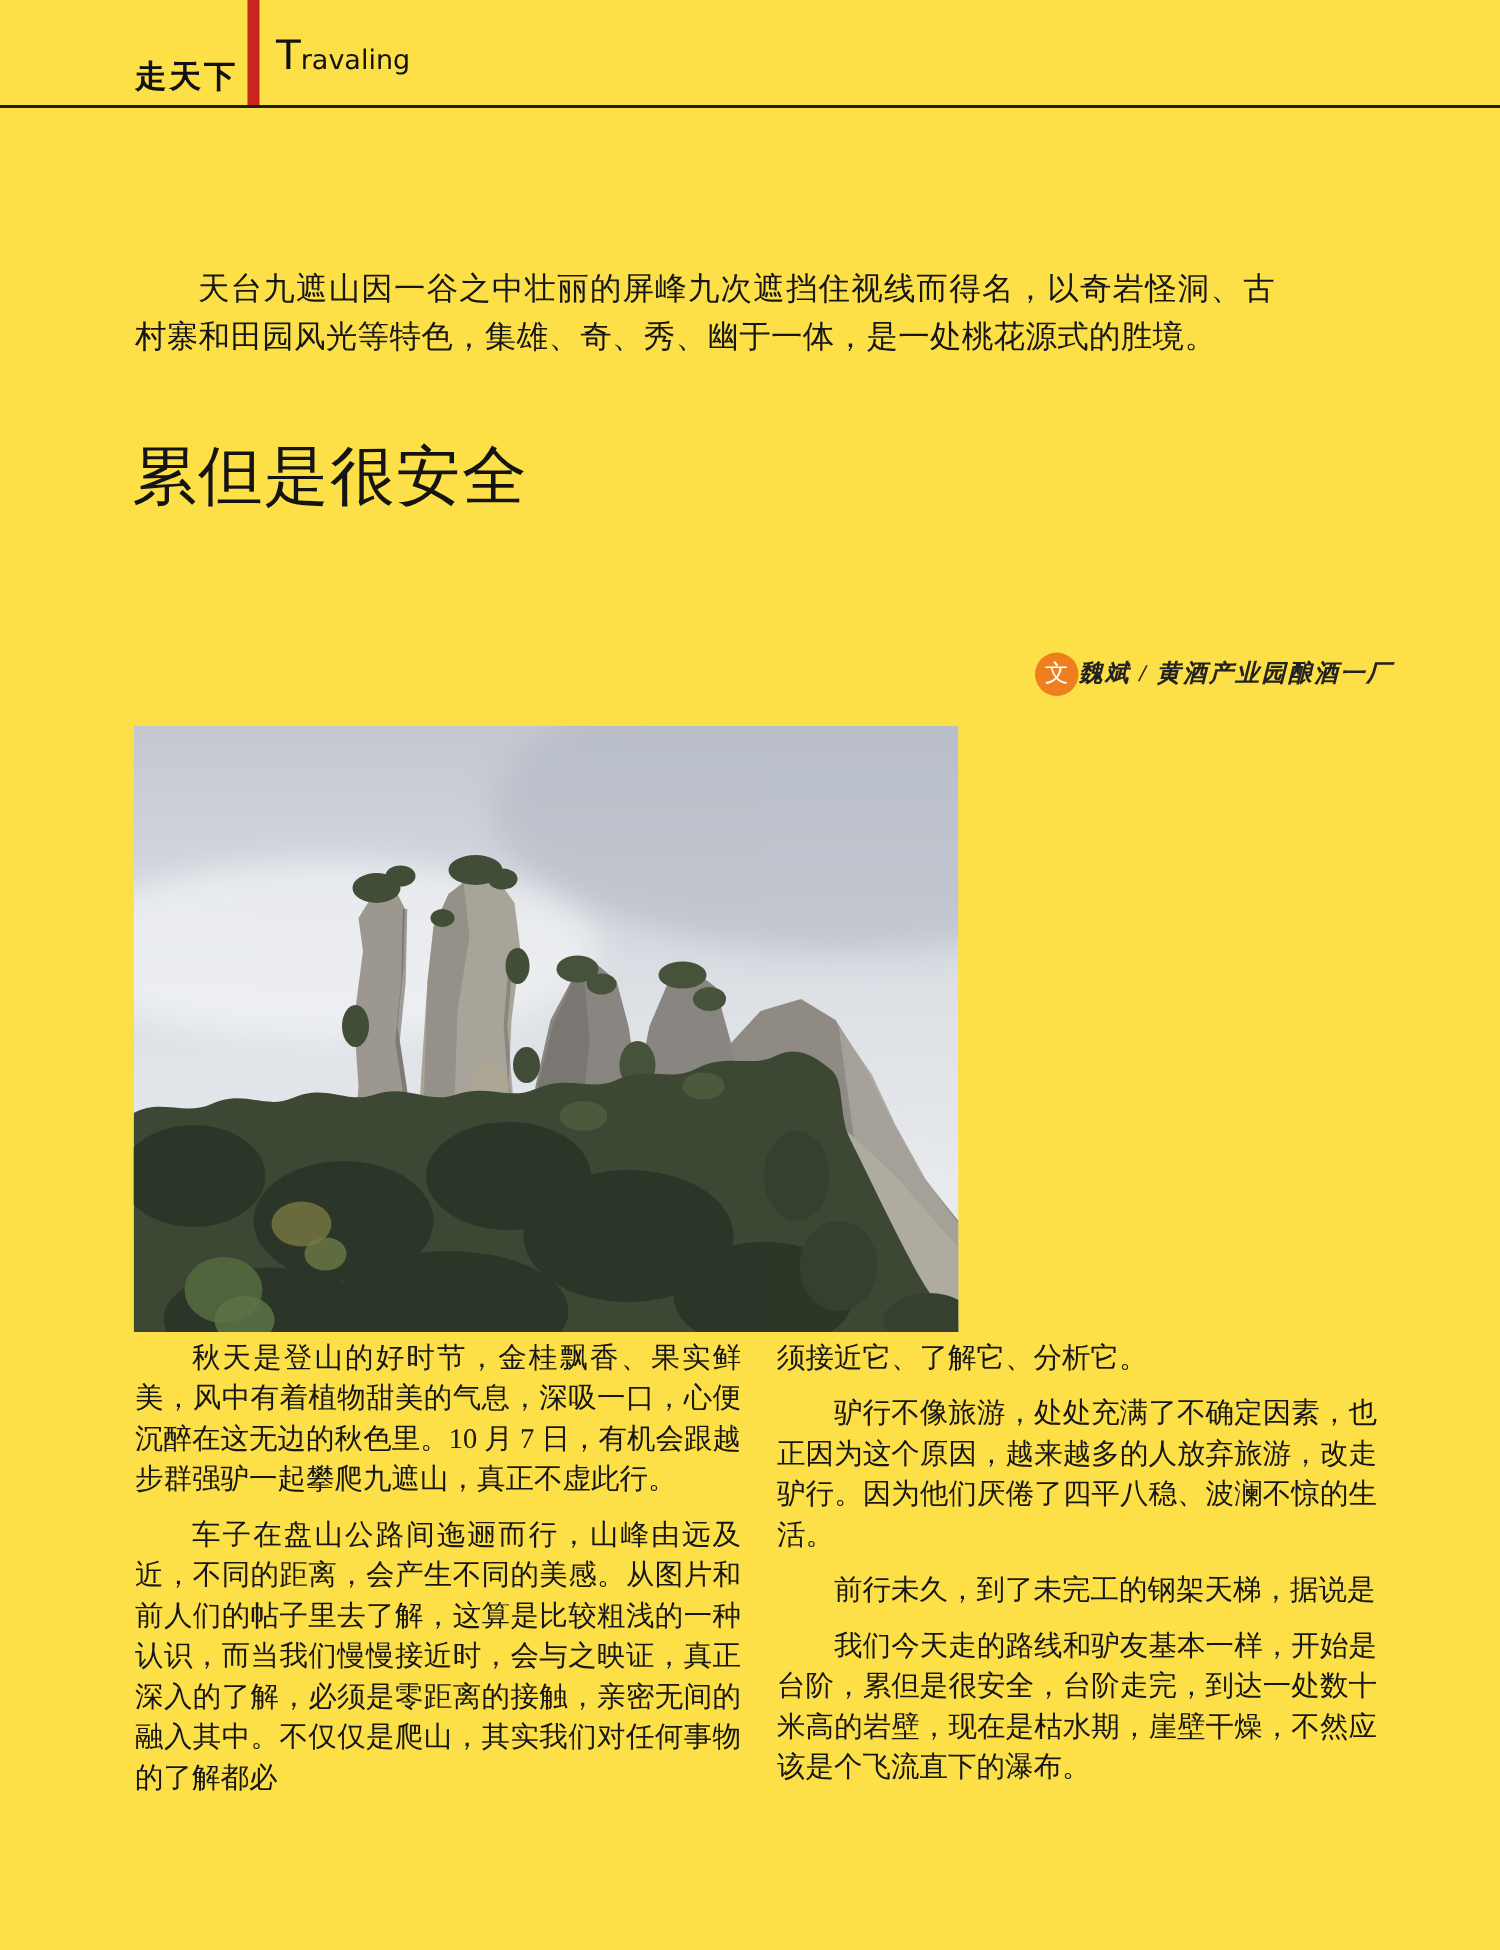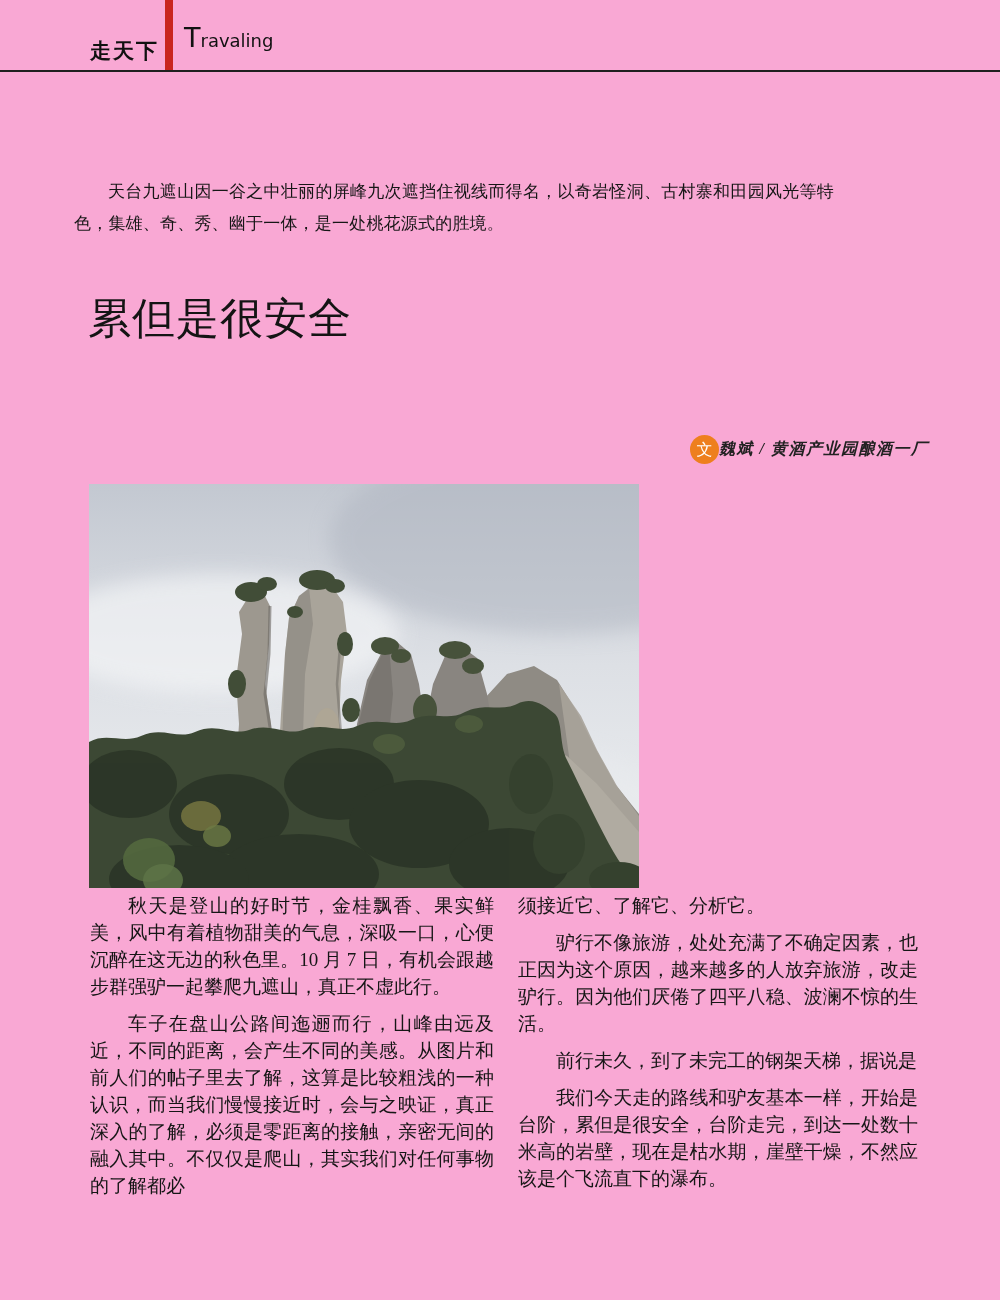--- a/index.html
+++ b/index.html
@@ -3,35 +3,35 @@
 <meta charset="utf-8">
 <style>
   :root{
     --accent-red:#c9251f;
     --byline-orange:#ee7f1e;
     --ink:#1c1c1c;
   }
   *{box-sizing:border-box;margin:0;padding:0;}
   html,body{background:#ffffff;}
   body{font-family:"Liberation Serif","DejaVu Serif",serif;color:var(--ink);}
-  .page{position:relative;width:1000px;height:1300px;background:#f9a8d4;overflow:hidden;}
+  .page{position:relative;width:1000px;height:1300px;background:#fde047;overflow:hidden;}
 
   
   .masthead{position:absolute;left:90px;top:0;height:70px;display:flex;align-items:flex-end;}
   .section-cn{font-family:"DejaVu Sans","Liberation Sans",sans-serif;font-weight:bold;
     font-size:21px;letter-spacing:2px;line-height:1;padding-bottom:8px;color:#111;}
   .red-bar{width:8px;height:70px;background:var(--accent-red);margin:0 11px 0 6px;}
   .section-en{font-family:"DejaVu Sans","Liberation Sans",sans-serif;font-weight:400;
     color:#111;padding-bottom:20px;line-height:1;font-size:18px;}
   .section-en .cap{font-size:27px;line-height:0.75;}
   .header-rule{position:absolute;left:0;top:70px;width:1000px;height:2px;background:#1f1f1f;}
 
   
-  .intro{position:absolute;left:74px;top:176px;width:760px;
-    font-size:17px;line-height:32px;letter-spacing:0.2px;
+  .intro{position:absolute;left:90px;top:176px;width:760px;
+    font-size:21px;line-height:32px;letter-spacing:0.2px;
     text-indent:2em;text-align:justify;color:#161616;}
 
   
   .title{position:absolute;left:88px;top:295px;
     font-family:"DejaVu Sans","Liberation Sans",sans-serif;font-weight:400;
     font-size:43px;letter-spacing:1px;line-height:1.1;color:#141414;}
 
   
   .byline{position:absolute;left:690px;top:435px;display:flex;align-items:center;}
   .byline-icon{width:29px;height:29px;border-radius:50%;background:var(--byline-orange);

